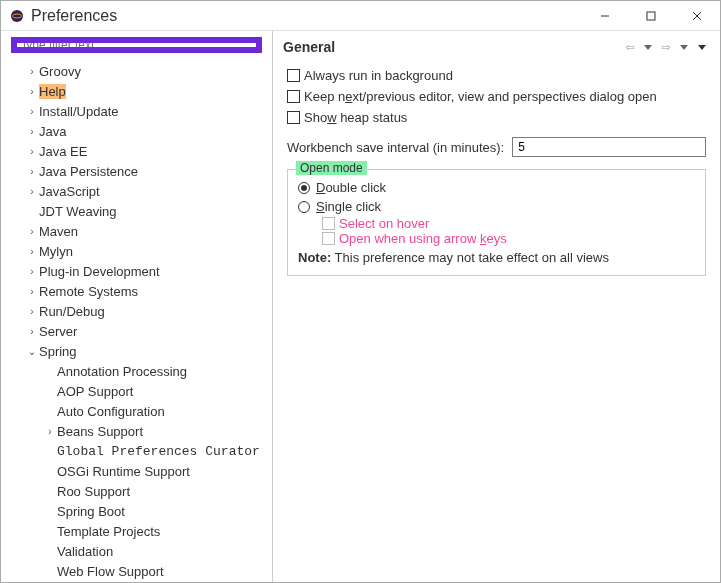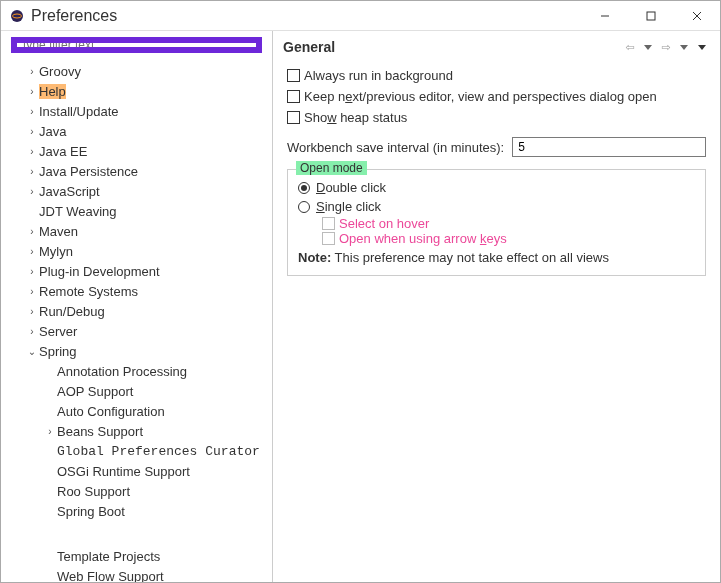--- a/index.html
+++ b/index.html
@@ -329,23 +329,27 @@
               <span class="label">OSGi Runtime Support</span>
             </div>
             <div class="tree-item" style="padding-left: 42px;">
               <span class="expander"></span>
               <span class="label">Roo Support</span>
             </div>
             <div class="tree-item" style="padding-left: 42px;">
               <span class="expander"></span>
               <span class="label">Spring Boot</span>
             </div>
-            <div class="tree-item" style="padding-left: 42px; margin-top: 25px;">
+            <div class="tree-item" style="padding-left: 42px;">
               <span class="expander"></span>
               <span class="label">Template Projects</span>
+            </div>
+            <div class="tree-item" style="padding-left: 42px;">
+              <span class="expander"></span>
+              <span class="label">Validation</span>
             </div>
             <div class="tree-item" style="padding-left: 42px;">
               <span class="expander"></span>
               <span class="label">Web Flow Support</span>
             </div>
           </div>
       </div>
     </div>
 
     <div class="right-pane">

